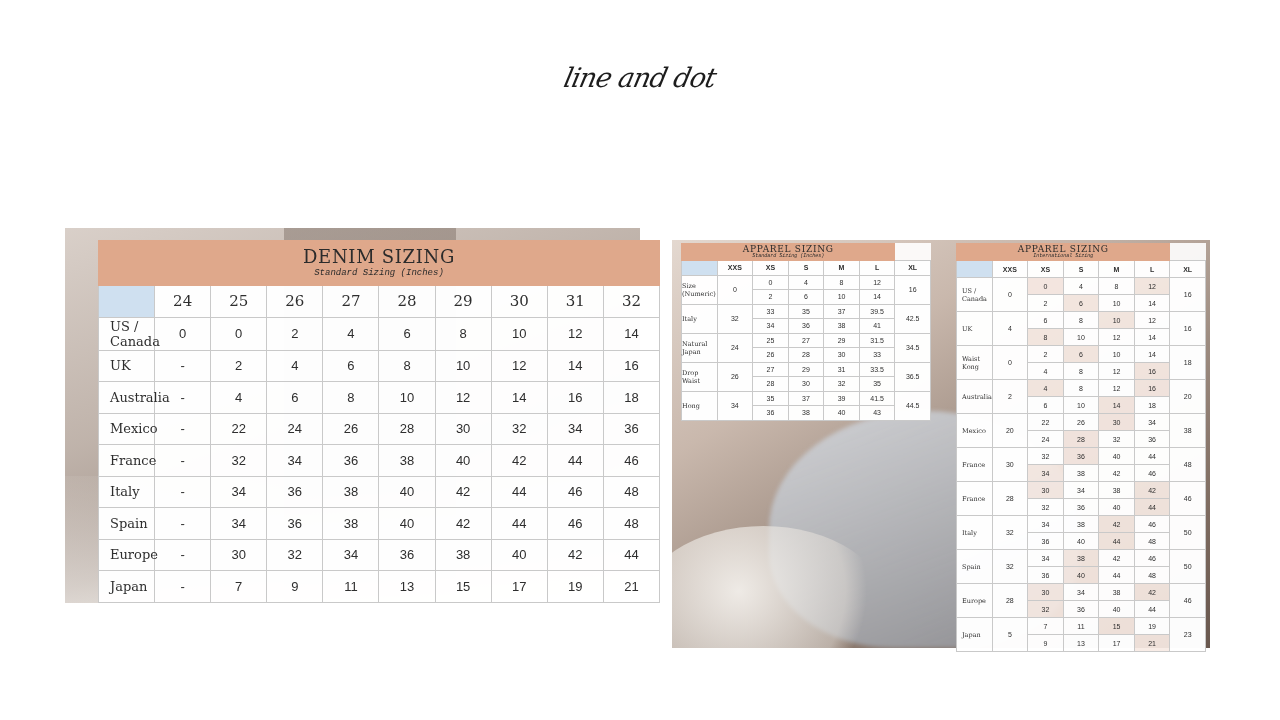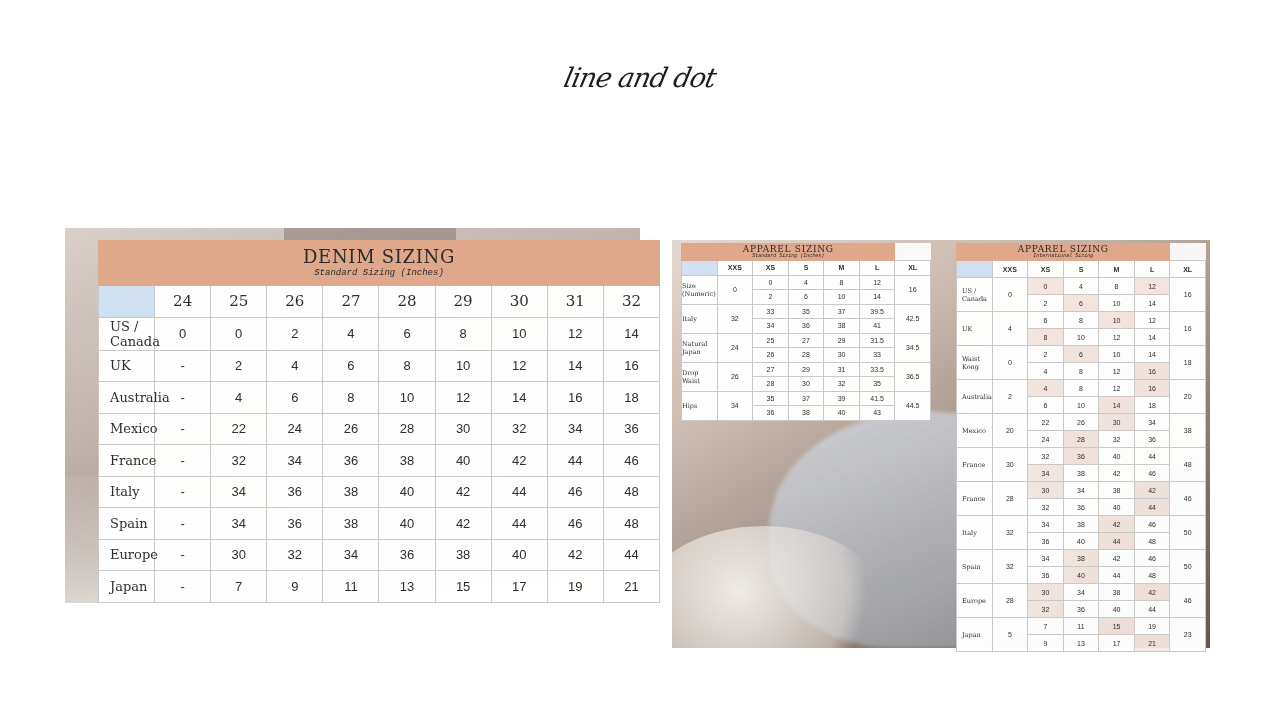--- a/index.html
+++ b/index.html
@@ -393,21 +393,21 @@
         <td>33.5</td>
         <td rowspan="2">36.5</td>
       </tr>
       <tr>
         <td>28</td>
         <td>30</td>
         <td>32</td>
         <td>35</td>
       </tr>
       <tr>
-        <td class="row-label" rowspan="2">Hips</td>
+        <td class="row-label" rowspan="2">Hong</td>
         <td rowspan="2">34</td>
         <td>35</td>
         <td>37</td>
         <td>39</td>
         <td>41.5</td>
         <td rowspan="2">44.5</td>
       </tr>
       <tr>
         <td>36</td>
         <td>38</td>

